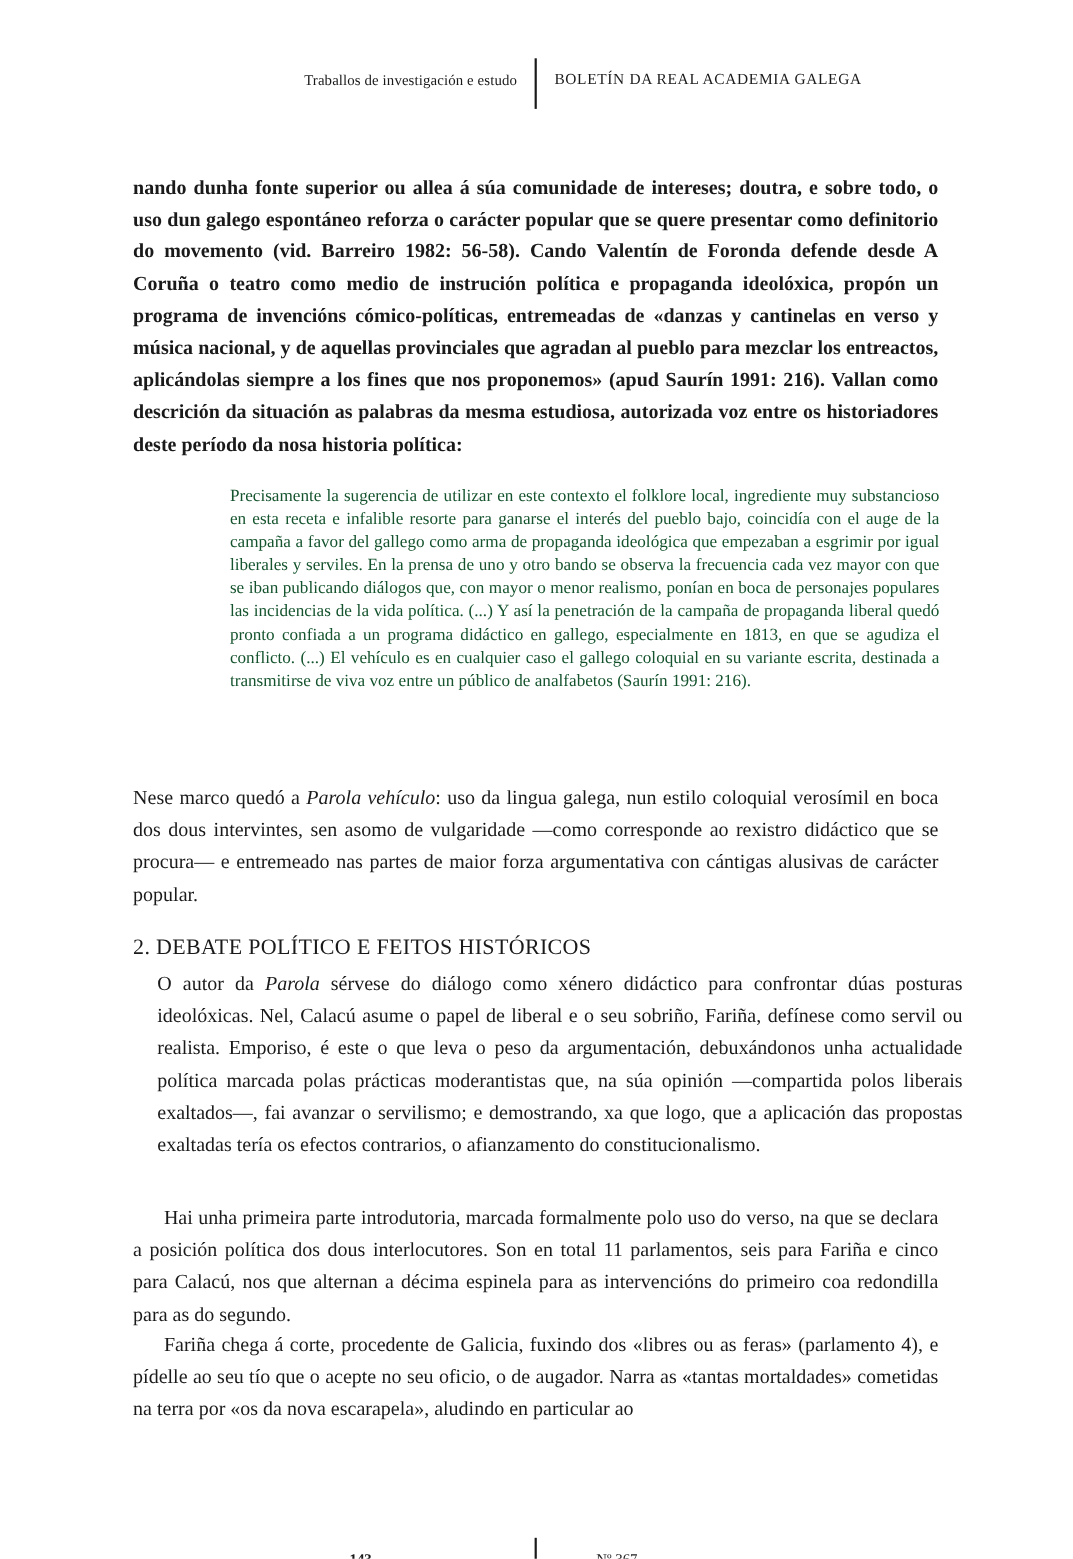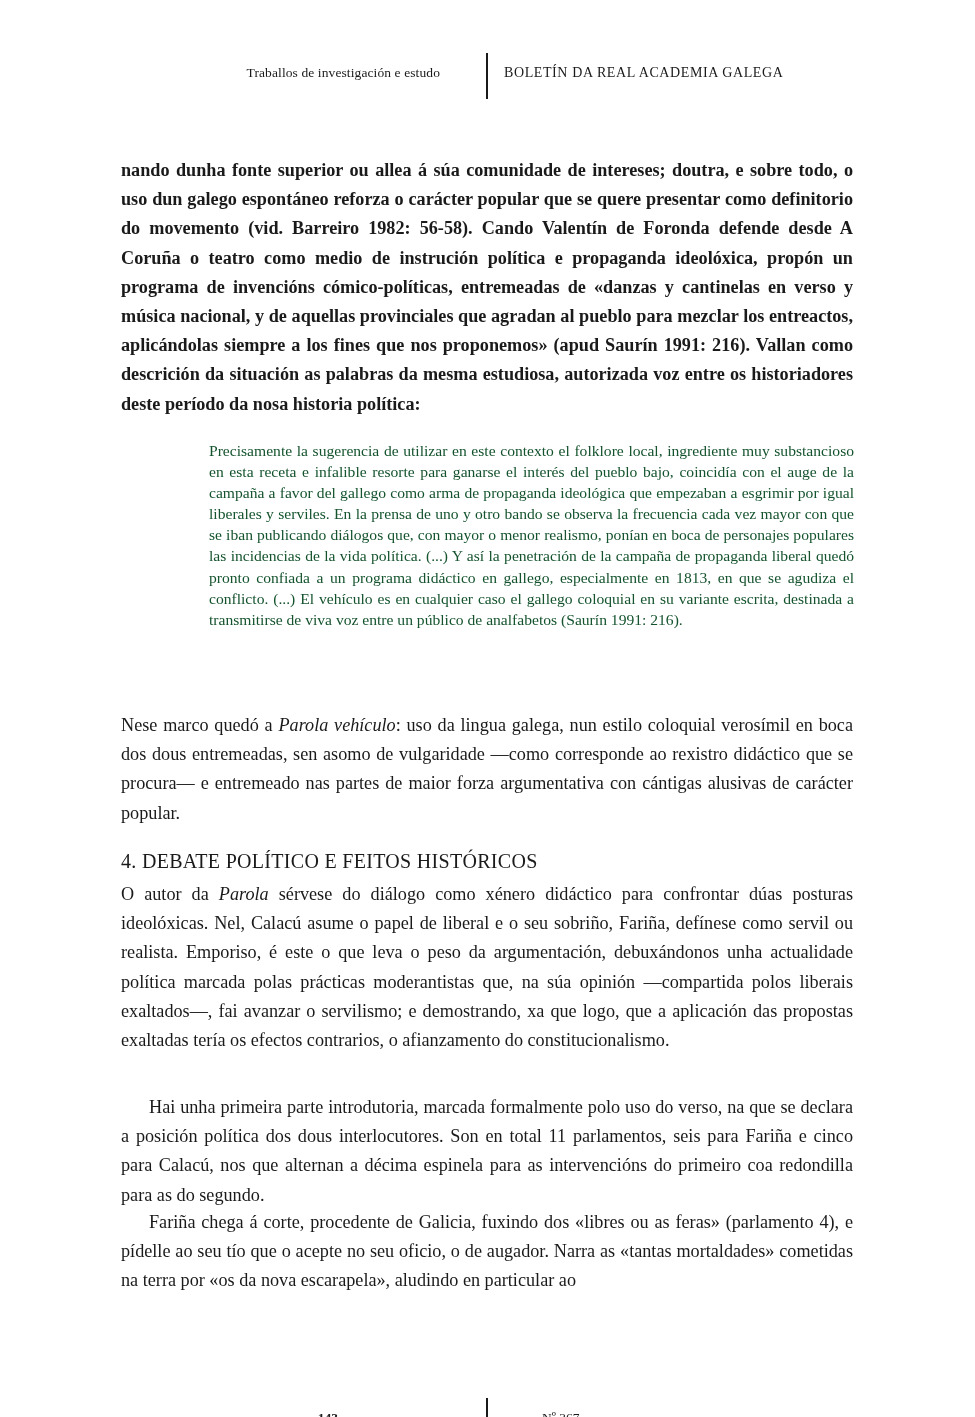--- a/index.html
+++ b/index.html
@@ -1,32 +1,32 @@
 <!DOCTYPE html>
 <html><head>
 <meta charset="utf-8">
 <style>
   html, body { margin: 0; padding: 0; background: #ffffff; }
   body { width: 975px; height: 1417px; position: relative; overflow: hidden;
          font-family: "Liberation Serif", "DejaVu Serif", serif; color: #1a1a1a; }
 
   .running-head { position: absolute; top: 53px; left: 0; width: 975px; height: 46px; }
-  .running-head .left { position: absolute; right: 535px; top: 12px; font-size: 13.5px; letter-spacing: 0.1px; }
+  .running-head .left { position: absolute; right: 505px; top: 12px; font-size: 13.5px; letter-spacing: 0.1px; }
   .running-head .divider { position: absolute; left: 486px; top: 0; width: 1.5px; height: 46px; background: #1a1a1a; }
   .running-head .right { position: absolute; left: 504px; top: 12px; font-size: 14px; letter-spacing: 0.6px; }
 
   .text { position: absolute; left: 121px; width: 732px; font-size: 18.2px; line-height: 29.2px; text-align: justify; }
   .text p { margin: 0; }
   .indent { text-indent: 28px; }
 
   #p1 { top: 156px; font-weight: bold; }
   .quote { position: absolute; left: 209px; width: 645px; top: 440px; font-size: 15.6px; line-height: 21.1px; text-align: justify; color: #14532d; }
   #p2 { top: 711px; }
   .heading { position: absolute; left: 121px; top: 850px; font-size: 20px; letter-spacing: 0.3px; }
-  #p3 { top: 880px; }
+  #p3 { top: 880px; margin-left: 22px; }
   #p4 { top: 1093px; }
   #p5 { top: 1208px; }
 
   .folio { position: absolute; top: 1398px; left: 0; width: 843px; height: 46px; }
   .folio .num { position: absolute; right: 505px; top: 12px; font-size: 13.5px; font-weight: bold; }
   .folio .divider { position: absolute; left: 486px; top: 0; width: 1.5px; height: 46px; background: #1a1a1a; }
   .folio .issue { position: absolute; left: 504px; top: 12px; font-size: 13.5px; margin-left: 38px; }
   em { font-style: italic; }
 </style>
 </head>
@@ -40,24 +40,24 @@
 
 <div class="text" id="p1">
   <p>nando dunha fonte superior ou allea á súa comunidade de intereses; doutra, e sobre todo, o uso dun galego espontáneo reforza o carácter popular que se quere presentar como definitorio do movemento (vid. Barreiro 1982: 56-58). Cando Valentín de Foronda defende desde A Coruña o teatro como medio de instrución política e propaganda ideolóxica, propón un programa de invencións cómico-políticas, entremeadas de «danzas y cantinelas en verso y música nacional, y de aquellas provinciales que agradan al pueblo para mezclar los entreactos, aplicándolas siempre a los fines que nos proponemos» (apud Saurín 1991: 216). Vallan como descrición da situación as palabras da mesma estudiosa, autorizada voz entre os historiadores deste período da nosa historia política:</p>
 </div>
 
 <blockquote class="quote" style="margin:0;">
   <span>Precisamente la sugerencia de utilizar en este contexto el folklore local, ingrediente muy substancioso en esta receta e infalible resorte para ganarse el interés del pueblo bajo, coincidía con el auge de la campaña a favor del gallego como arma de propaganda ideológica que empezaban a esgrimir por igual liberales y serviles. En la prensa de uno y otro bando se observa la frecuencia cada vez mayor con que se iban publicando diálogos que, con mayor o menor realismo, ponían en boca de personajes populares las incidencias de la vida política. (...) Y así la penetración de la campaña de propaganda liberal quedó pronto confiada a un programa didáctico en gallego, especialmente en 1813, en que se agudiza el conflicto. (...) El vehículo es en cualquier caso el gallego coloquial en su variante escrita, destinada a transmitirse de viva voz entre un público de analfabetos (Saurín 1991: 216).</span>
 </blockquote>
 
 <div class="text" id="p2">
-  <p><span>Nese marco quedó a </span><em>Parola vehículo</em><span>: uso da lingua galega, nun estilo coloquial verosímil en boca dos dous entremeadas, sen asomo de vulgaridade —como corresponde ao rexistro didáctico que se procura— e entremeado nas partes de maior forza argumentativa con cántigas alusivas de carácter popular.</span></p>
+  <p><span>Nese marco quedó a </span><em>Parola vehículo</em><span>: uso da lingua galega, nun estilo coloquial verosímil en boca dos dous intervintes, sen asomo de vulgaridade —como corresponde ao rexistro didáctico que se procura— e entremeado nas partes de maior forza argumentativa con cántigas alusivas de carácter popular.</span></p>
 </div>
 
-<h2 class="heading" style="margin:0;font-weight:normal;">4. DEBATE POLÍTICO E FEITOS HISTÓRICOS</h2>
+<h2 class="heading" style="margin:0;font-weight:normal;">2. DEBATE POLÍTICO E FEITOS HISTÓRICOS</h2>
 
 <div class="text" id="p3">
   <p><span>O autor da </span><em>Parola</em><span> sérvese do diálogo como xénero didáctico para confrontar dúas posturas ideolóxicas. Nel, Calacú asume o papel de liberal e o seu sobriño, Fariña, defínese como servil ou realista. Emporiso, é este o que leva o peso da argumentación, debuxándonos unha actualidade política marcada polas prácticas moderantistas que, na súa opinión —compartida polos liberais exaltados—, fai avanzar o servilismo; e demostrando, xa que logo, que a aplicación das propostas exaltadas tería os efectos contrarios, o afianzamento do constitucionalismo.</span></p>
 </div>
 
 <div class="text" id="p4">
   <p class="indent">Hai unha primeira parte introdutoria, marcada formalmente polo uso do verso, na que se declara a posición política dos dous interlocutores. Son en total 11 parlamentos, seis para Fariña e cinco para Calacú, nos que alternan a décima espinela para as intervencións do primeiro coa redondilla para as do segundo.</p>
 </div>
 
 <div class="text" id="p5">

